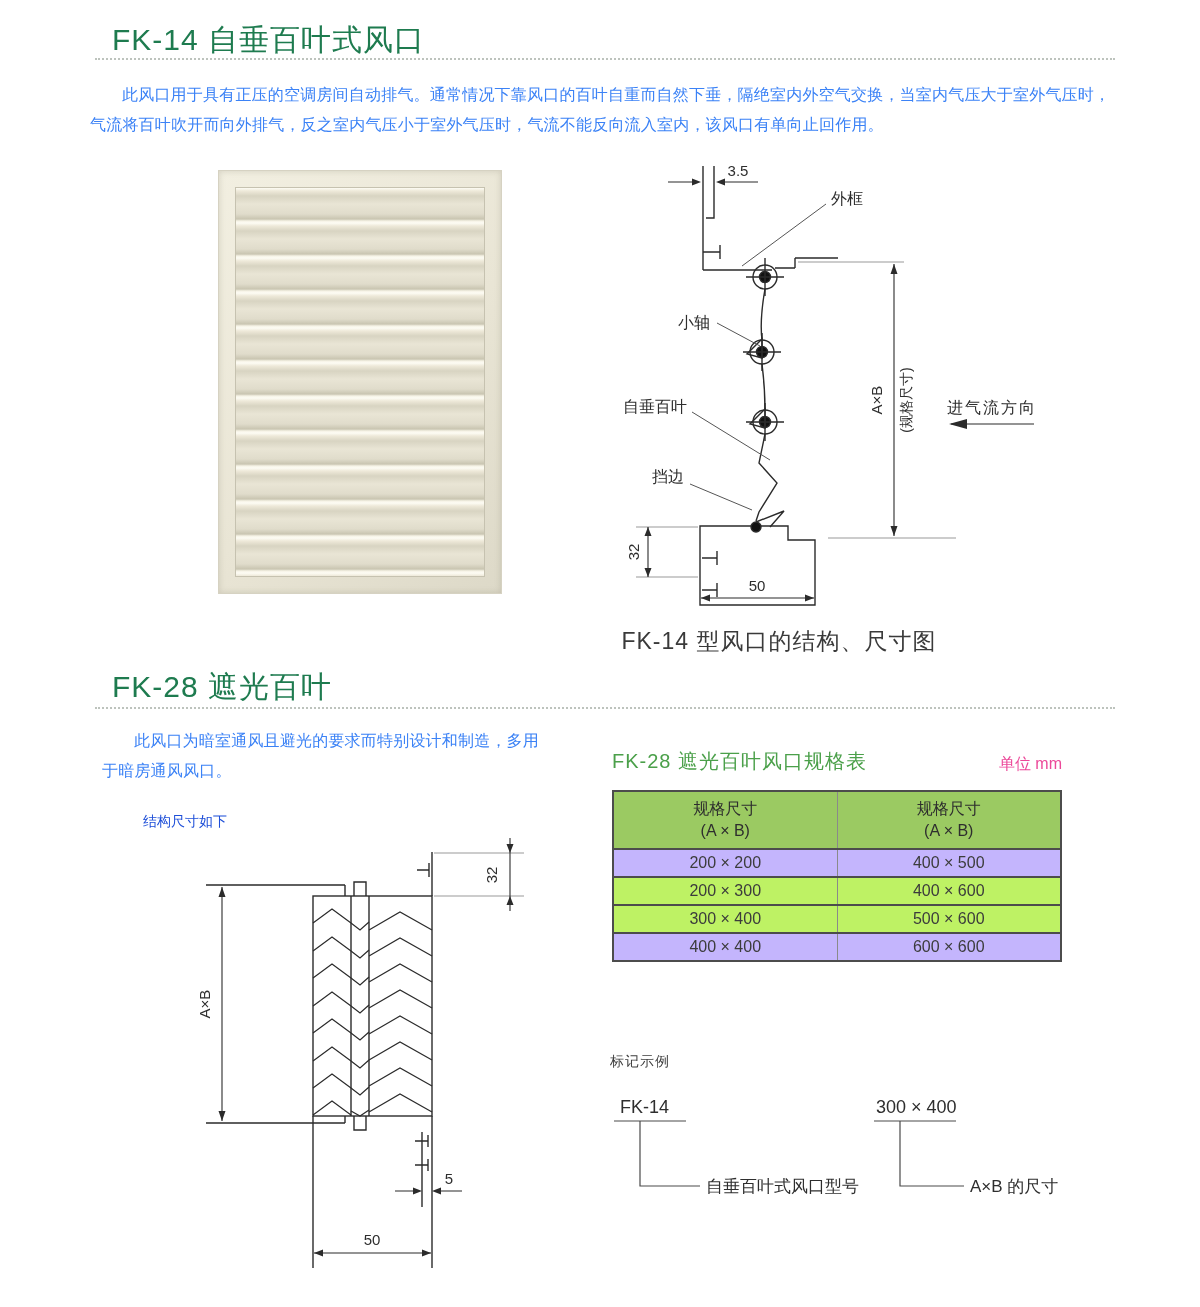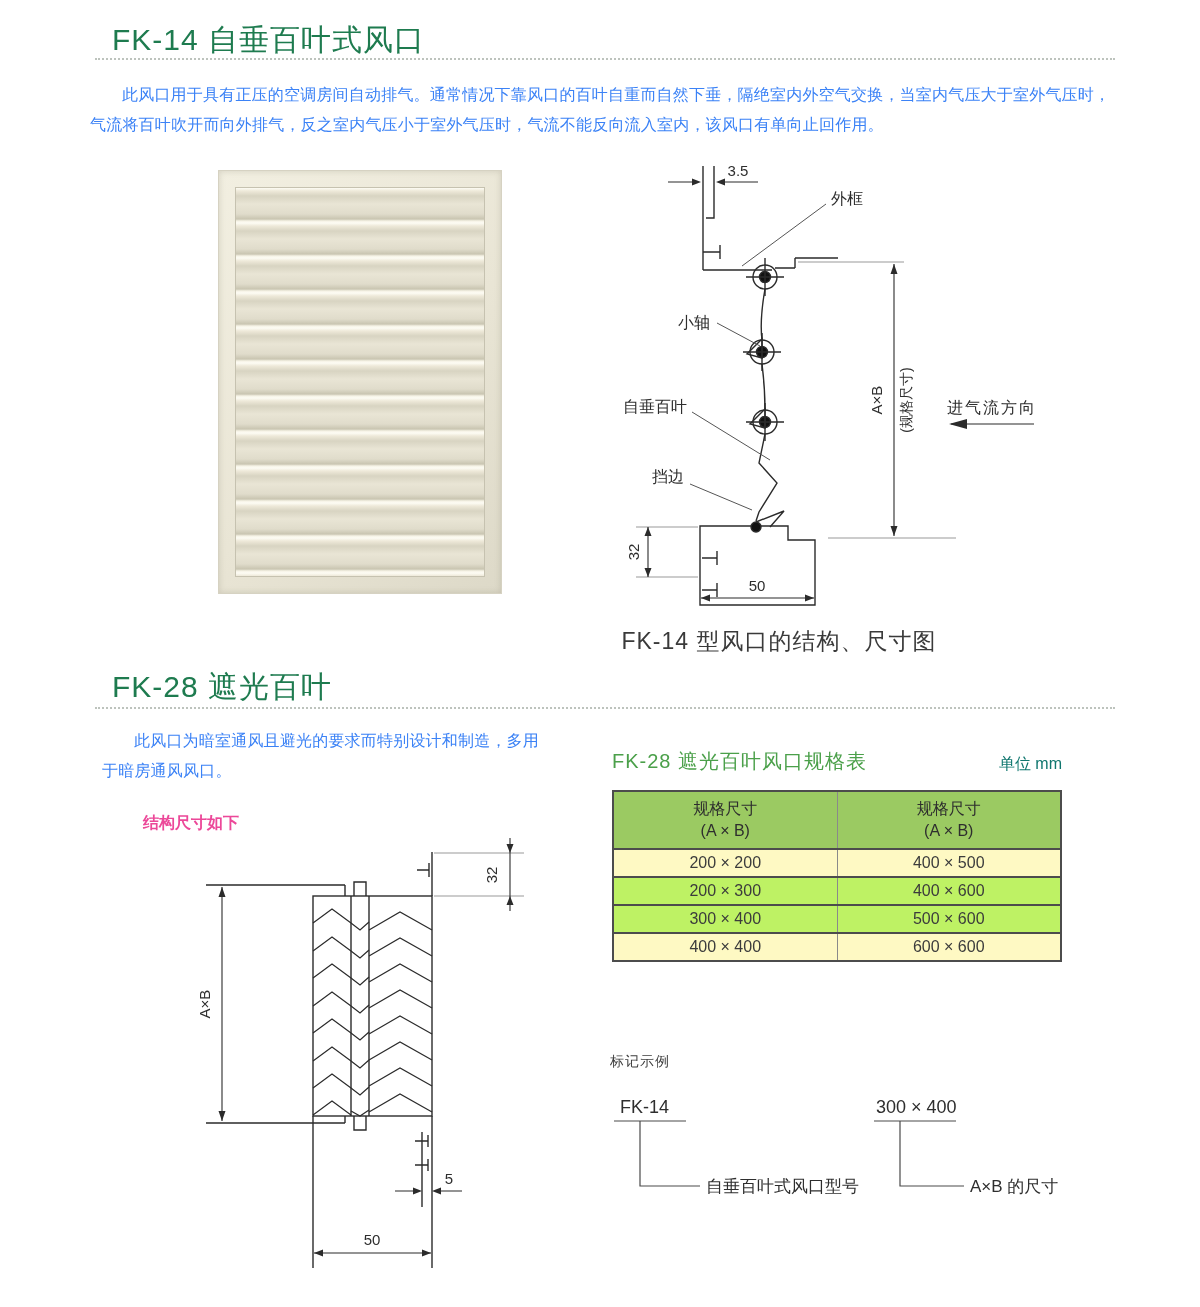--- a/index.html
+++ b/index.html
@@ -9,21 +9,21 @@
     font-family:"Liberation Sans","DejaVu Sans",sans-serif; color:#3c3c3c;
   }
   .abs { position:absolute; }
 
   
   .sec-title { font-size:30px; font-weight:500; color:#1e7b4f; letter-spacing:1px; }
   .sec-rule  { height:0; border-top:2px dotted #bdc3bd; }
 
   
   .para { font-size:16px; line-height:30px; color:#3b82f6; text-indent:2em; letter-spacing:.2px; }
-  .note { font-size:16px; color:#ec4899;font-weight:bold; }
+  .note { font-size:14px; color:#1d4ed8; }
 
   
   .photo {
     left:218px; top:170px; width:284px; height:424px;
     background:linear-gradient(135deg,#f2efe1 0%,#e9e5d5 55%,#ddd9c8 100%);
     border:1px solid #d6d2c2; padding:16px;
     box-shadow:inset 0 0 6px rgba(120,115,95,.25);
   }
   .photo-louvers {
     width:100%; height:100%;
@@ -38,27 +38,27 @@
   
   .fk14-svg { left:610px; top:160px; }
   .fk28-svg { left:150px; top:835px; }
   .mark-svg { left:608px; top:1088px; }
   svg text { fill:#2e2e2e; font-family:"Liberation Sans","DejaVu Sans",sans-serif; }
   .caption { font-size:23px; color:#3a3a3a; text-align:center; letter-spacing:1px; }
 
   
   .spec-head { left:612px; top:748px; width:450px; display:flex; justify-content:space-between; align-items:flex-end; }
   .spec-title { font-size:20px; color:#4ba04a; letter-spacing:1px; }
-  .spec-unit  { font-size:16px; color:#0f766e; }
+  .spec-unit  { font-size:16px; color:#ec4899; }
   table.spec { left:612px; top:790px; width:450px; position:absolute;
     border-collapse:collapse; border:2px solid #4c4c4c; }
   table.spec th, table.spec td { border-top:2px solid #4c4c4c; text-align:center; }
   table.spec td + td, table.spec th + th { border-left:1px solid #8a8a8a; }
   table.spec th { background:#9bca62; font-weight:400; font-size:16px; color:#2e2e2e; height:58px; line-height:22px; }
-  table.spec td { font-size:16px; color:#3c3c3c; height:28px; background:#fef9c3; }
+  table.spec td { font-size:16px; color:#3c3c3c; height:28px; background:#c4b5fd; }
   table.spec tr.alt td { background:#bef264; }
 
   
   .mark-title { left:610px; top:1053px; font-size:14px; color:#3c3c3c; letter-spacing:1px; }
 </style>
 </head>
 <body>
 
 <div>
 

